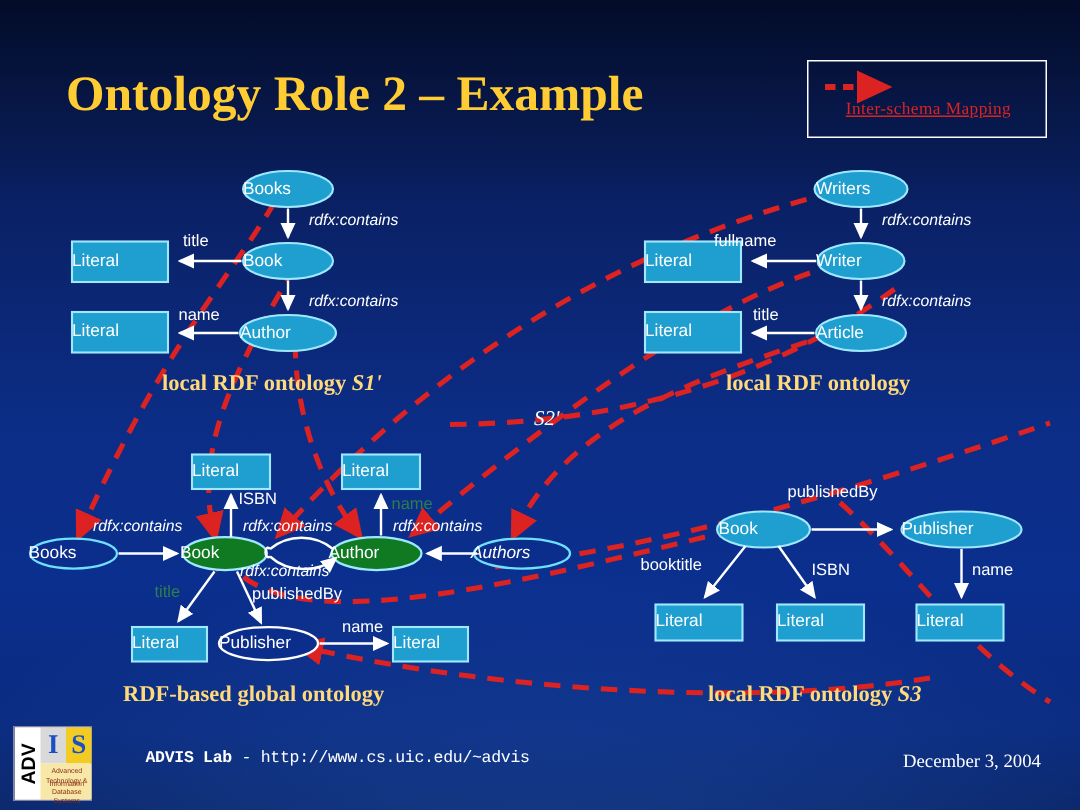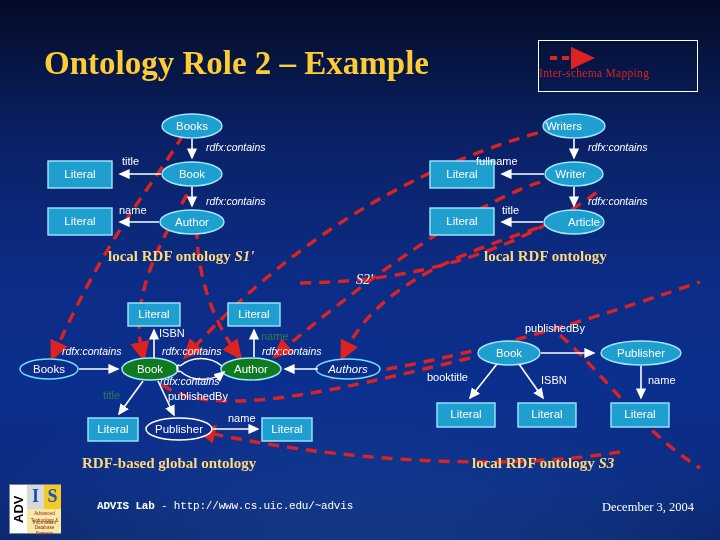--- a/index.html
+++ b/index.html
@@ -22,29 +22,29 @@
     font-family:"Liberation Serif", serif;
     font-weight:bold;font-size:33px;line-height:36px;color:#ffcc33;
     letter-spacing:0px;white-space:nowrap;
   }
   
   .legend{
     position:absolute;left:538px;top:40px;width:160px;height:52px;
     border:1px solid #ffffff;box-sizing:border-box;
   }
   .legend-label{
-    position:absolute;left:0;top:26px;width:160px;
+    position:absolute;left:0;top:26px;width:160px;text-align:center;
     font-family:"Liberation Serif", serif;font-size:11.5px;color:#dd2222;
-    letter-spacing:.3px;white-space:nowrap;
+    letter-spacing:.3px;white-space:nowrap;text-decoration:underline;
   }
   
   .nt{
     position:absolute;color:#ffffff;font-size:11.5px;line-height:12px;
     white-space:nowrap;font-family:"Liberation Sans", sans-serif;
-    text-align:center;
+    text-align:left;
   }
   .edge{
     position:absolute;color:#ffffff;font-size:11px;white-space:nowrap;
     font-family:"Liberation Sans", sans-serif;
   }
   .edge.it{font-style:italic;font-size:10.5px;}
   .edge.green{color:#2e7d4f;}
   .cap{
     position:absolute;color:#ffd97a;white-space:nowrap;
     font-family:"Liberation Serif", serif;font-size:15px;font-weight:bold;

